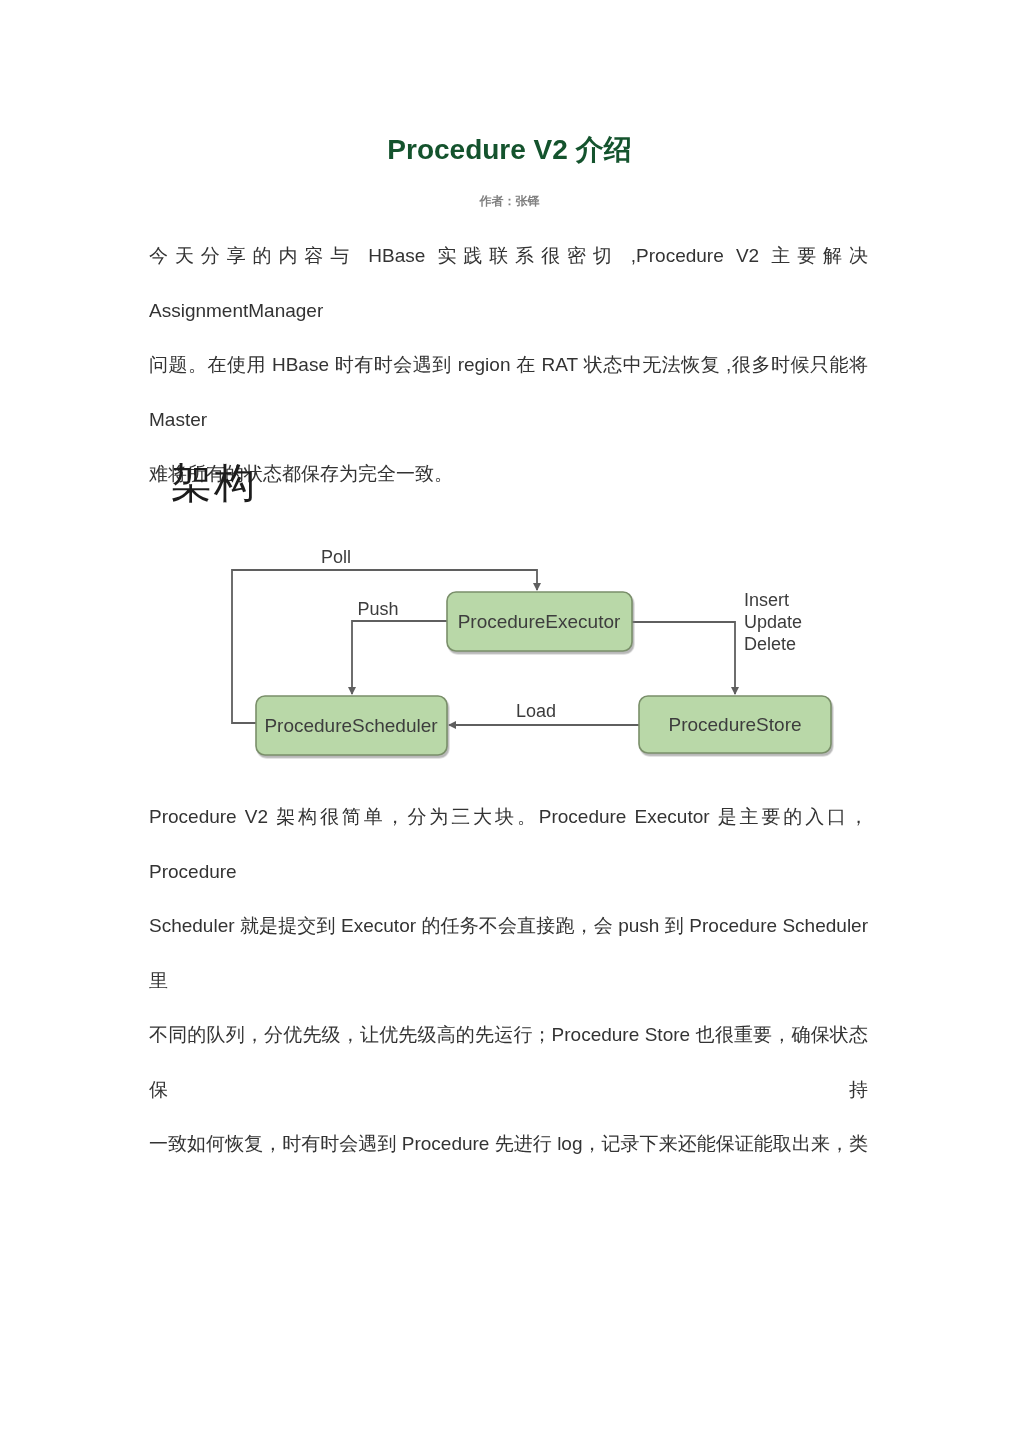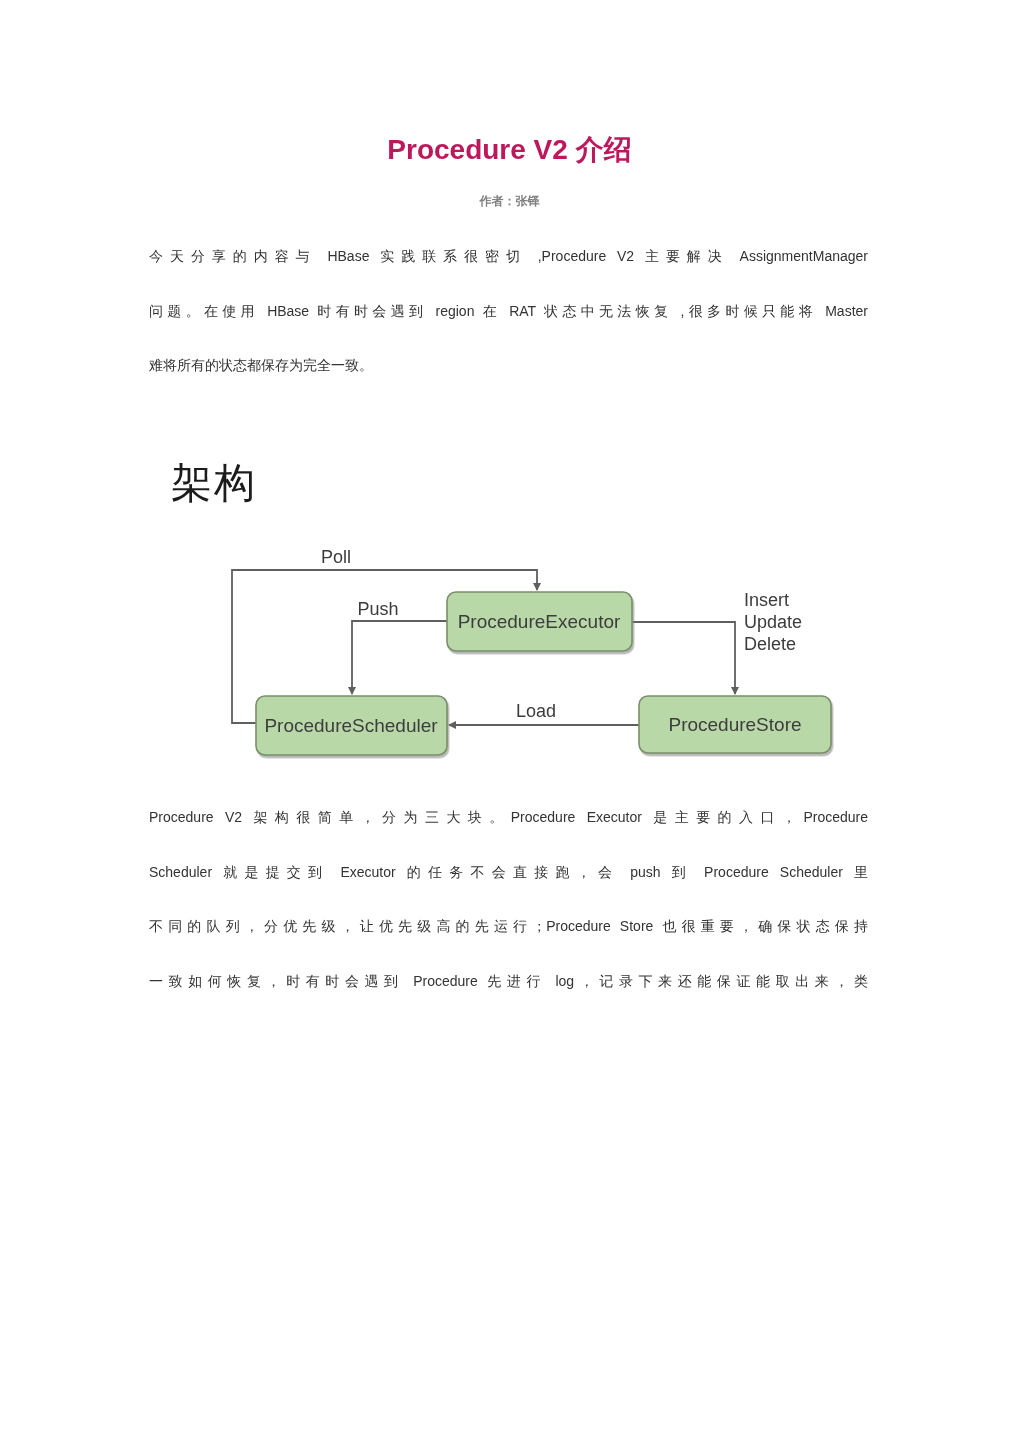--- a/index.html
+++ b/index.html
@@ -8,30 +8,30 @@
     position:relative;
     width:1019px; height:1440px;
     background:#ffffff;
     font-family:"Liberation Sans","DejaVu Sans",sans-serif;
     overflow:hidden;
   }
   .doc-title {
     position:absolute; top:131px; left:0; width:100%;
     margin:0; text-align:center;
     font-family:"Liberation Sans","DejaVu Sans",sans-serif;
-    font-size:28px; font-weight:bold; color:#be185d;
+    font-size:28px; font-weight:bold; color:#14532d;
   }
   .doc-author {
     position:absolute; top:193px; left:0; width:100%;
     text-align:center;
     font-size:12px; font-weight:bold; color:#808080;
   }
   .para {
     position:absolute; left:149px; width:719px;
-    font-size:14px; color:#333333;
+    font-size:19px; color:#333333;
   }
   .para1 { top:229px; }
   .para2 { top:790px; }
   .tline { line-height:54.5px; }
   .jl { text-align:justify; text-align-last:justify; }
   .ll { text-align:left; }
   .section-heading {
     position:absolute; top:456px; left:171px; margin:0;
     font-family:"Liberation Serif","DejaVu Serif",serif;
     font-weight:normal;

